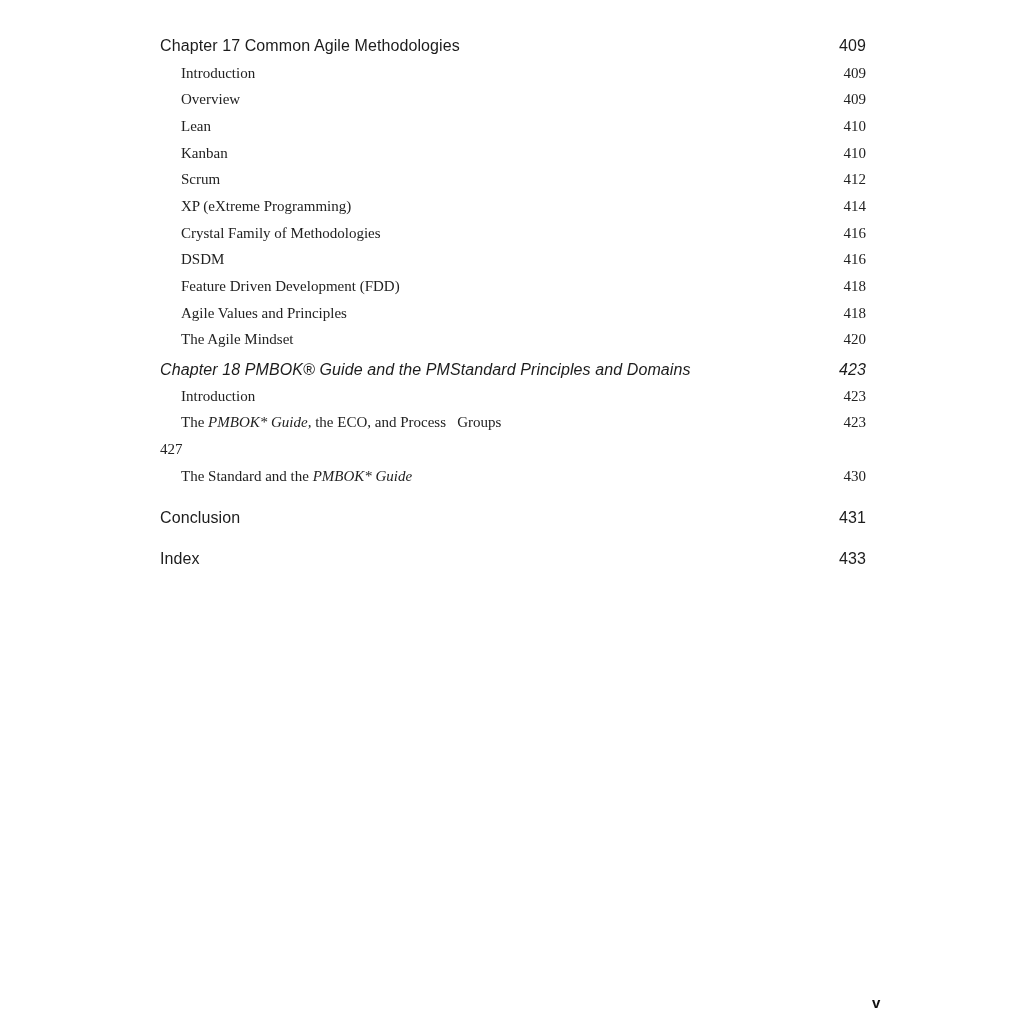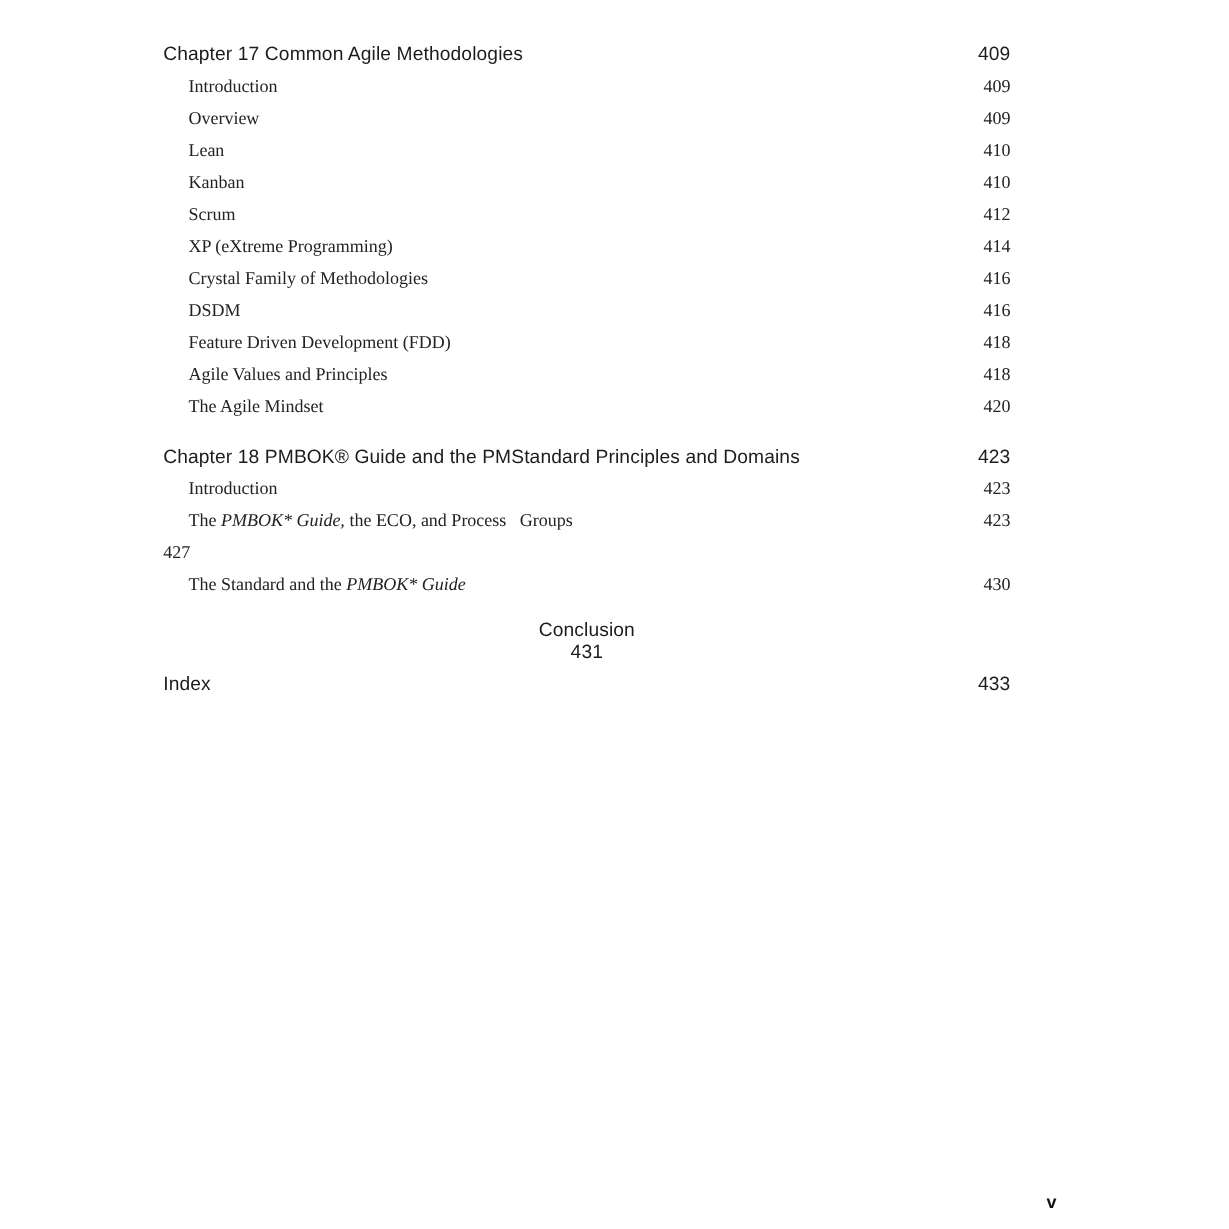--- a/index.html
+++ b/index.html
@@ -10,21 +10,21 @@
   body {
     width: 1024px;
     height: 1024px;
     position: relative;
     overflow: hidden;
     font-family: "Liberation Sans", sans-serif;
     color: #1c1c1c;
   }
   .toc {
     position: absolute;
-    left: 136px;
+    left: 160px;
     top: 33px;
     width: 706px;
   }
   .row {
     display: flex;
     justify-content: space-between;
     align-items: center;
     height: 26.7px;
   }
   .row .label { white-space: pre; }
@@ -37,22 +37,22 @@
   .sub-row {
     font-family: "Liberation Serif", serif;
     font-size: 15px;
     color: #222222;
     gap: 44px;
   }
   .sub-row .label { padding-left: 21px; }
   .sub-row .pg { font-family: "Liberation Serif", serif; }
   .heading-row .pg { font-family: "Liberation Sans", sans-serif; }
   .ital { font-style: italic; }
-  .gap-ch18 { margin-top: 15px; }
-  .gap-conclusion { margin-top: 15px; flex-direction: column; }
+  .gap-ch18 { margin-top: 3px; font-style: italic; }
+  .gap-conclusion { margin-top: 15px; }
   .gap-index { margin-top: 14.5px; text-align: center; }
   .footer-folio {
     position: absolute;
     left: 872px;
     top: 994px;
     font-family: "Liberation Sans", sans-serif;
     font-size: 15px;
     font-weight: bold;
     color: #111111;
   }

